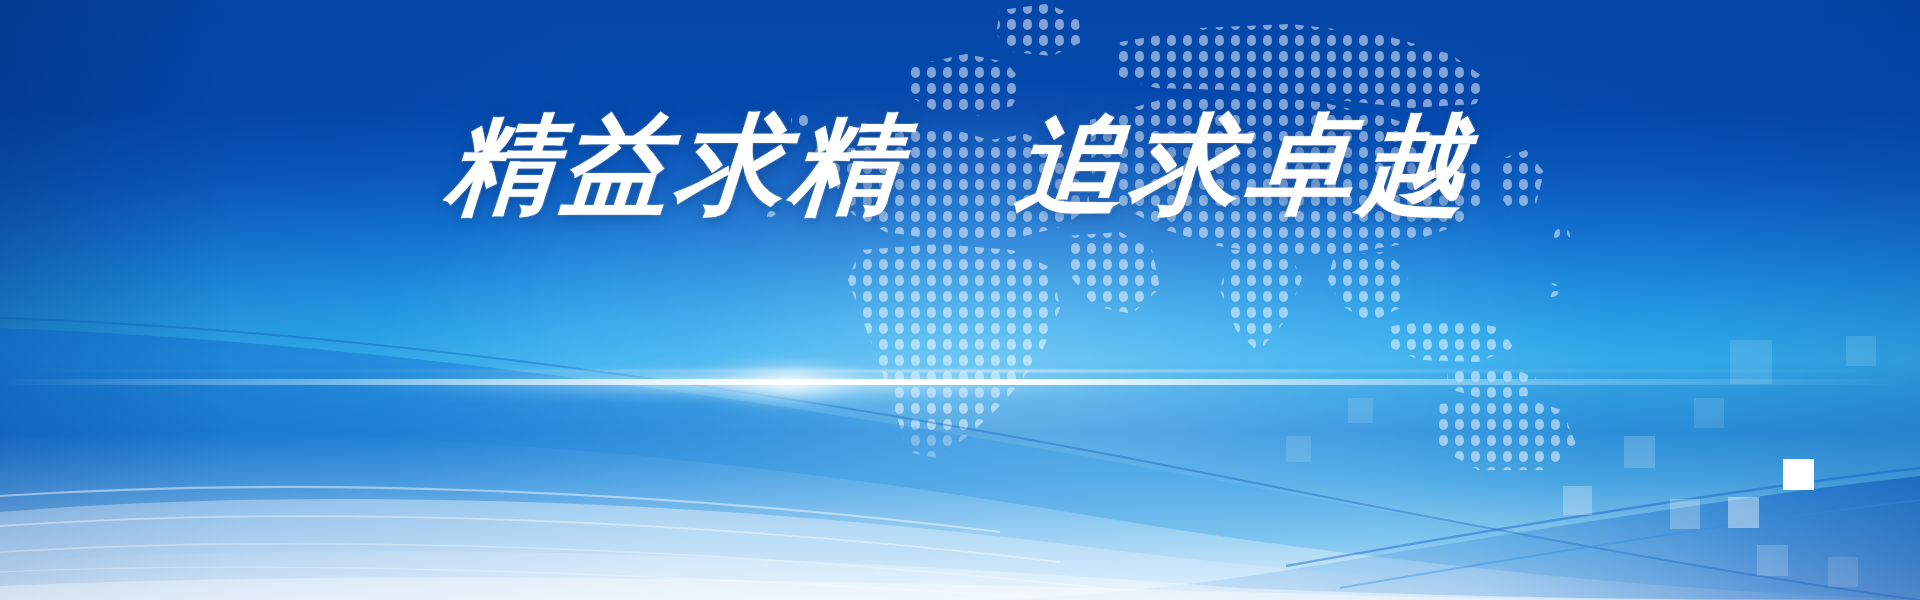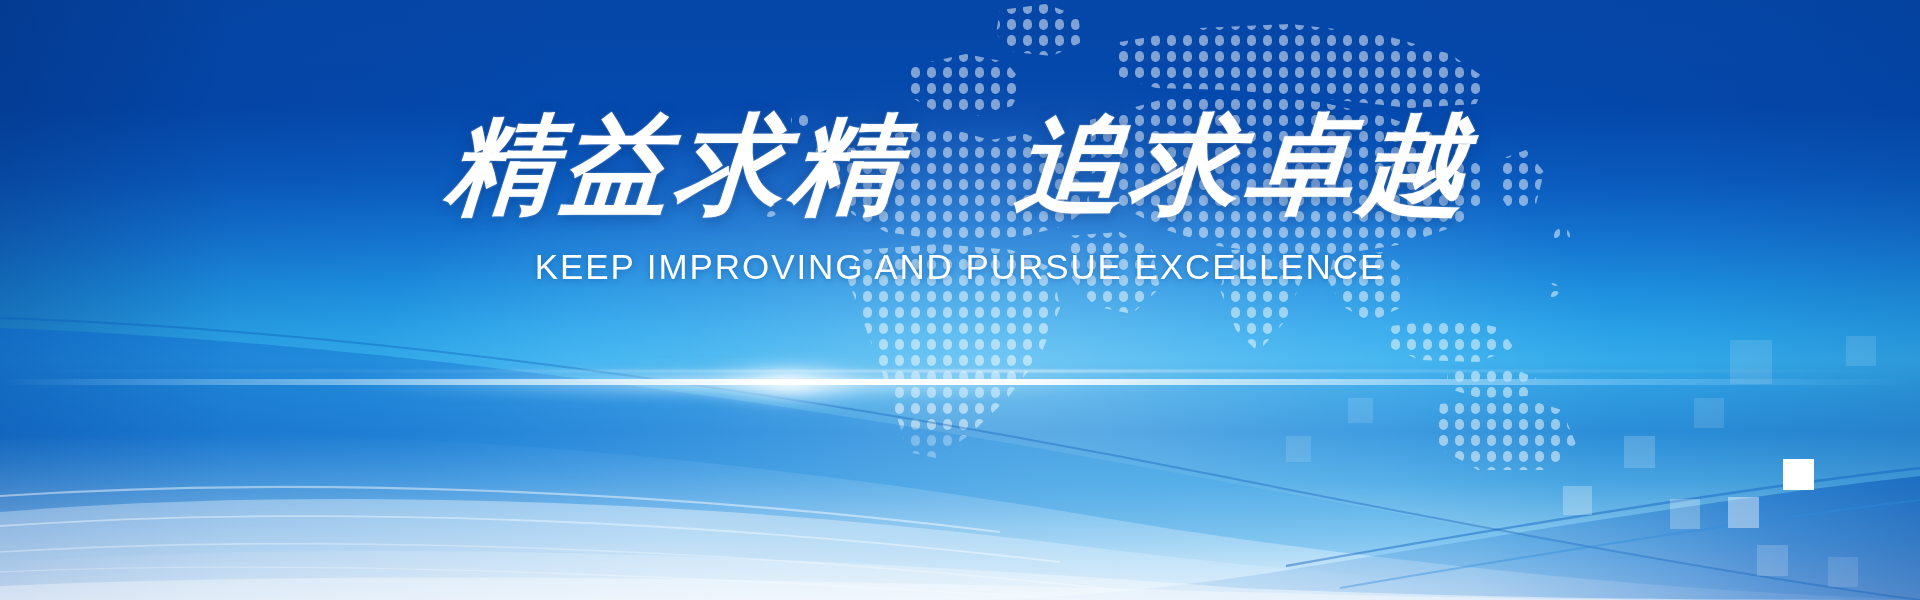--- a/index.html
+++ b/index.html
@@ -312,16 +312,15 @@
     <div class="sq dim" style="left:1348px;top:398px;width:25px;height:25px;"></div>
     <div class="sq dim" style="left:1286px;top:436px;width:25px;height:26px;"></div>
   </div>
 
   <div class="content">
     <div class="cn-title">
       <span>精益求精</span>
       <span class="gap"></span>
       <span>追求卓越</span>
     </div>
-    <div class="en-title">KEEP IMPROVING AND PURSUE EXCELLENCE</div>
   </div>
 
 </div>
 
 </body></html>

